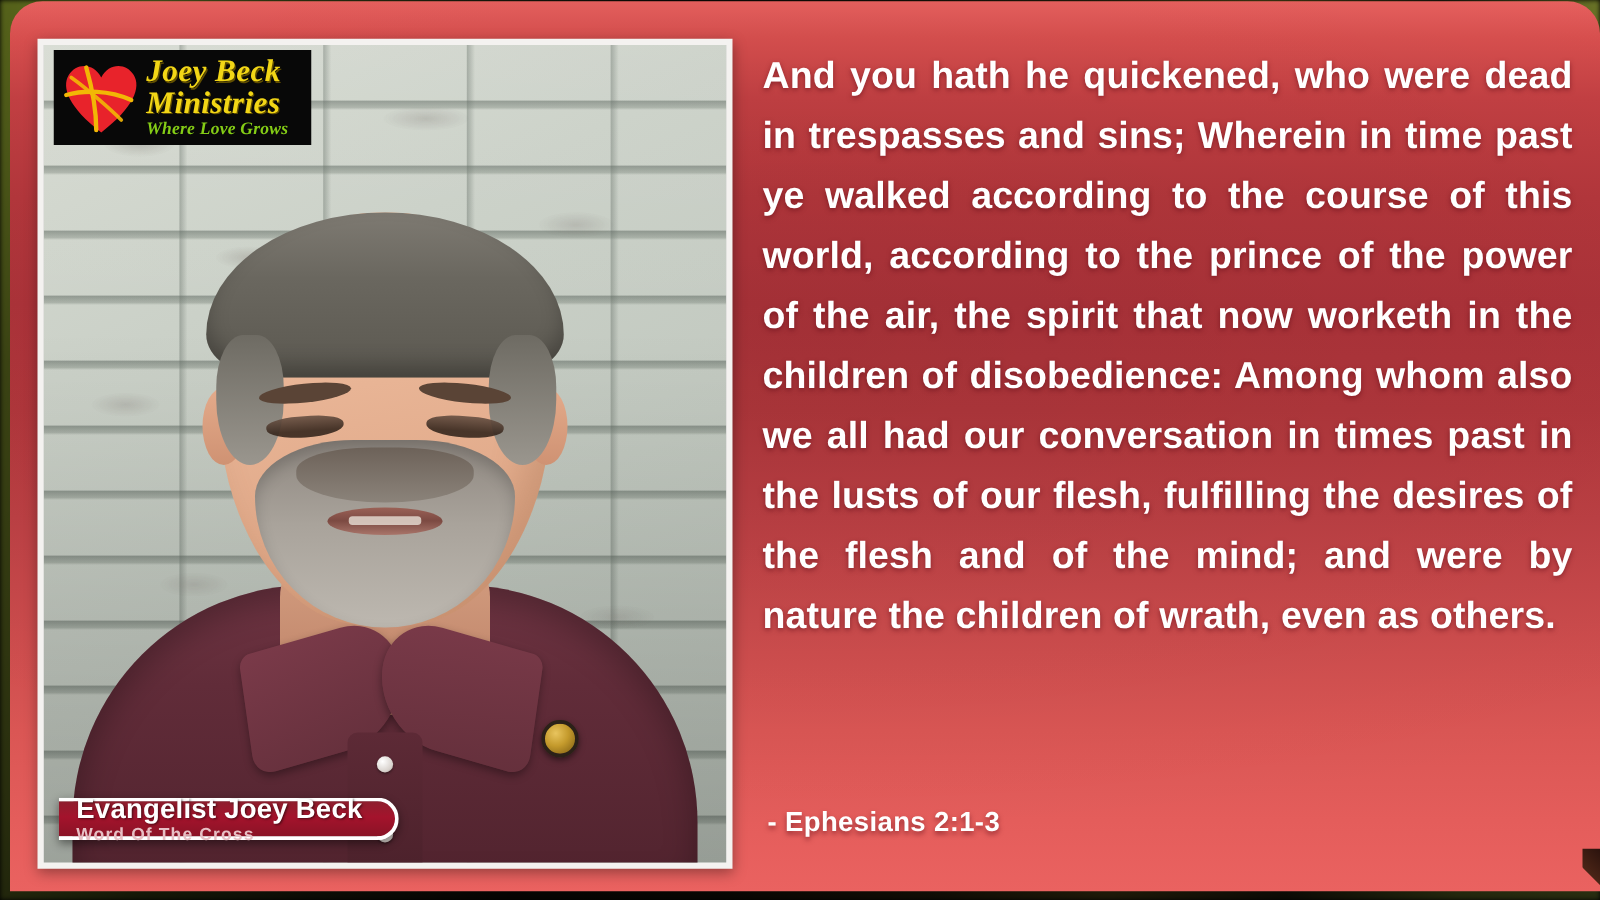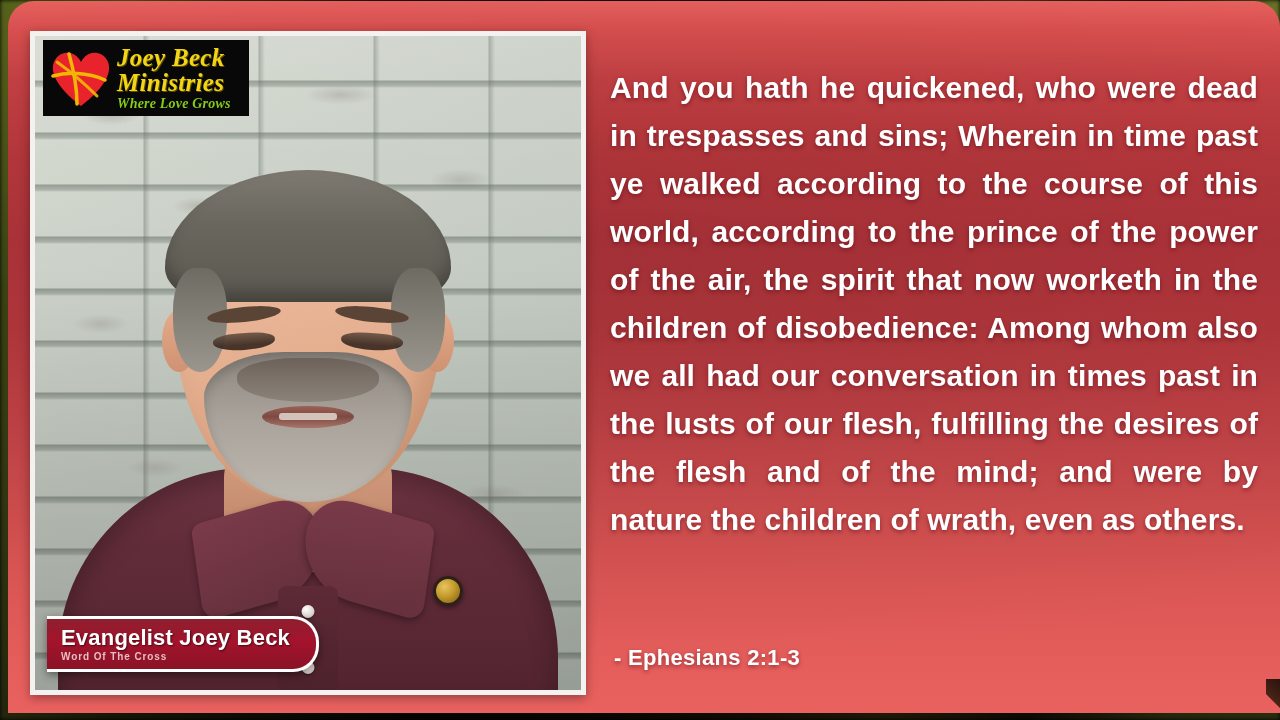--- a/index.html
+++ b/index.html
@@ -365,21 +365,21 @@
     margin-top: 2px;
     letter-spacing: 0.2px;
   }
 
   
   .lower-third {
     position: absolute;
     left: 12px;
     bottom: 18px;
     width: 272px;
-    height: 56px;
+    height: 34px;
     background: linear-gradient(180deg, #8e1f2e 0%, #a4132c 45%, #8a1326 100%);
     border: 3px solid #ffffff;
     border-left: none;
     border-radius: 0 26px 26px 0;
     box-shadow: 0 3px 8px rgba(0,0,0,0.45);
     padding: 4px 10px 4px 14px;
     display: flex;
     flex-direction: column;
     justify-content: center;
   }
@@ -388,21 +388,21 @@
     font-weight: bold;
     font-size: 22px;
     letter-spacing: 0.2px;
     line-height: 1.05;
     text-shadow: 1px 1px 2px rgba(0,0,0,0.55);
     white-space: nowrap;
   }
   .lt-sub {
     color: #e7bfc4;
     font-weight: bold;
-    font-size: 10px;
+    font-size: 14px;
     letter-spacing: 0.9px;
     margin-top: 1px;
     white-space: nowrap;
   }
 
   
   .scripture-area {
     position: absolute;
     left: 602px;
     top: 36px;
@@ -411,21 +411,20 @@
   }
   .verse-text {
     color: #ffffff;
     font-weight: bold;
     font-size: 30px;
     line-height: 48px;
     text-align: justify;
     text-justify: inter-word;
     text-shadow: 0 2px 4px rgba(90,10,20,0.55);
     letter-spacing: 0.1px;
-    margin-top: 27px;
   }
   .verse-ref {
     position: absolute;
     left: 4px;
     top: 608px;
     color: #ffffff;
     font-weight: bold;
     font-size: 22px;
     text-shadow: 0 2px 4px rgba(90,10,20,0.55);
     letter-spacing: 0.3px;

